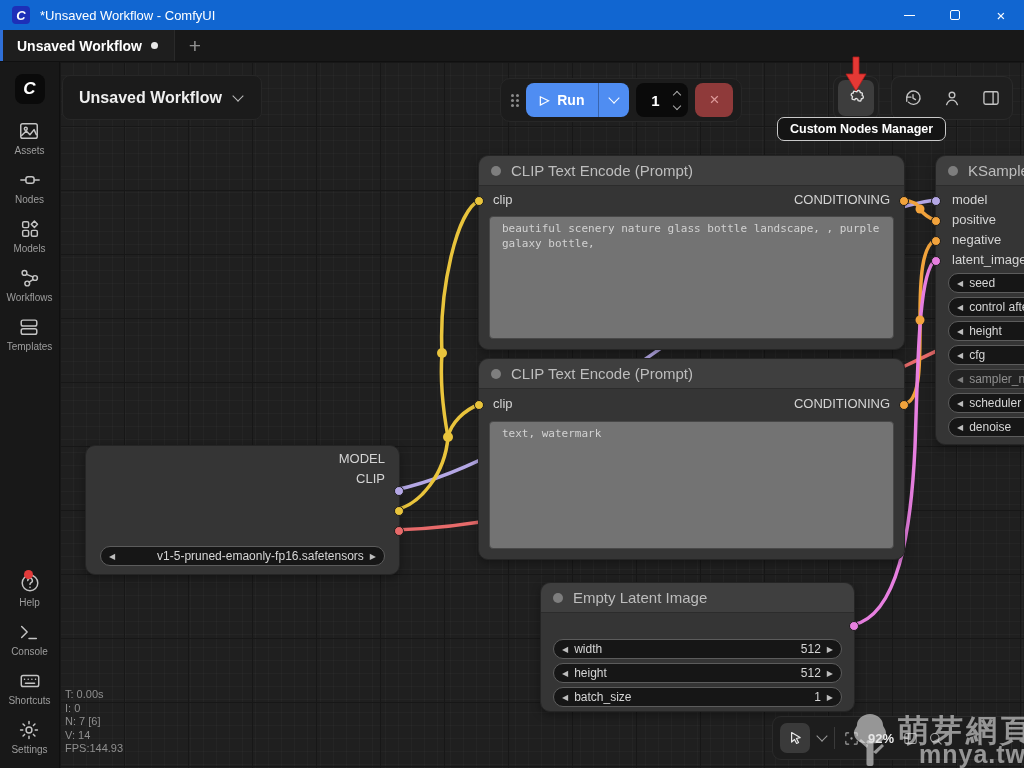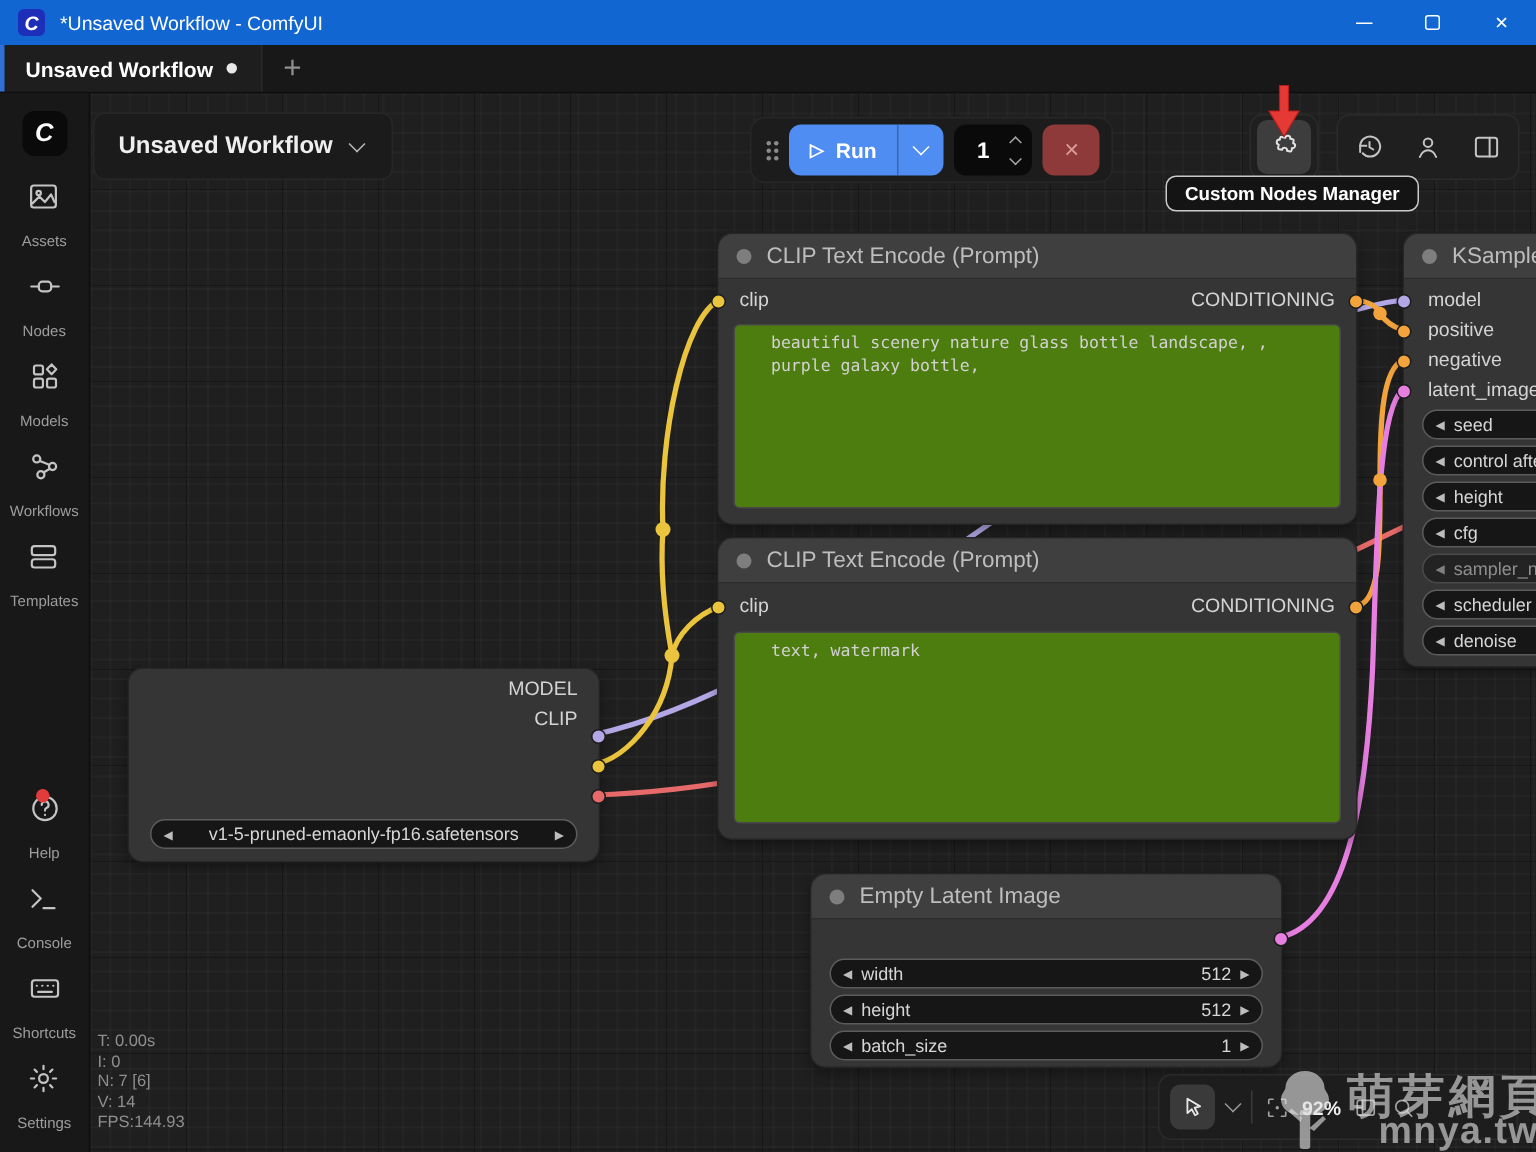--- a/index.html
+++ b/index.html
@@ -30,21 +30,21 @@
     color:#8f8f8f; font-size:21px; font-weight:300; }
 
   
   .sidebar { position:absolute; left:0; top:62px; width:60px; height:706px;
     background:#181818; border-right:1px solid #101010; display:flex; flex-direction:column; align-items:center; }
   .sb-logo { width:30px; height:30px; margin:12px 0 16px; border-radius:8px; background:#0a0a0a;
     color:#fff; font-weight:bold; font-style:italic; font-size:17px;
     display:flex; align-items:center; justify-content:center; }
   .sb-item { display:flex; flex-direction:column; align-items:center; gap:3px;
     margin-bottom:13px; color:#c4c4c4; position:relative; }
-  .sb-item .lbl { font-size:10px; color:#9d9d9d;margin-top:11px; }
+  .sb-item .lbl { font-size:10px; color:#9d9d9d; }
   .sb-spacer { flex:1; }
   .icon-stroke { stroke:#c4c4c4; fill:none; stroke-width:1.6; stroke-linecap:round; stroke-linejoin:round; }
   .sb-badge { position:absolute; top:-2px; right:8px; width:9px; height:9px; border-radius:50%; background:#e23b3b; }
 
   
   .canvas { position:absolute; left:60px; top:62px; width:964px; height:706px; overflow:hidden;
     background-color:#1f1f1f;
     background-image:
       linear-gradient(#171717 1px, transparent 1px),
       linear-gradient(90deg,#171717 1px, transparent 1px),
@@ -59,28 +59,28 @@
   .node-header { height:30px; background:#3f3f3f; border-radius:10px 10px 0 0;
     display:flex; align-items:center; gap:10px; padding:0 12px;
     color:#bdbdbd; font-size:15px; border-bottom:1px solid #2c2c2c; }
   .hdr-dot { width:10px; height:10px; border-radius:50%; background:#7e7e7e; flex:none; }
   .slot-row { display:flex; justify-content:space-between;
     padding:0 14px; height:20px; color:#d4d4d4; font-size:13px; }
   .slot-out { justify-content:flex-end; }
   .port { position:absolute; width:10px; height:10px; border-radius:50%; border:1px solid #1c1c1c; z-index:3; }
   .c-yellow { background:#e9c43c; } .c-orange { background:#f2a33c; }
   .c-purple { background:#b4a7e5; } .c-red { background:#e76a6a; } .c-pink { background:#e77fe0; }
-  .node-text { position:absolute; left:10px; right:10px; bottom:10px; background:#4d7c0f;
-    border:1px solid #484848; border-radius:4px; padding:5px 24px;
+  .node-text { position:absolute; left:10px; right:10px; bottom:10px; background:#737373;
+    border:1px solid #484848; border-radius:4px; padding:5px 12px;
     font-family:"DejaVu Sans Mono", monospace; font-size:11px; line-height:1.35; color:#d2d2d2; }
   .pill { position:absolute; height:20px; background:#161616; border:1px solid #5c5c5c; border-radius:10px;
     display:flex; align-items:center; padding:0 8px; color:#d6d6d6; font-size:12px; gap:6px; overflow:hidden; }
   .pill .arr { font-size:8px; color:#bdbdbd; flex:none; }
   .pill .val { margin-left:auto; }
-  .pill .center { flex:1; text-align:center; white-space:nowrap; overflow:hidden; }
+  .pill .center { flex:1; text-align:right; white-space:nowrap; overflow:hidden; }
   .pill.dim { opacity:.55; }
 
   
   .wf-menu { position:absolute; left:2px; top:13px; width:200px; height:45px; background:#1b1b1b;
     border:1px solid #272727; border-radius:8px; display:flex; align-items:center; gap:12px;
     padding:0 16px; color:#efefef; font-size:16px; font-weight:bold; z-index:4; }
   .chev { width:8px; height:8px; border-right:1.8px solid #bbb; border-bottom:1.8px solid #bbb;
     transform:rotate(45deg); margin-top:-4px; }
   .runbar { position:absolute; left:440px; top:16px; height:44px; background:#1c1c1c;
     border:1px solid #272727; border-radius:10px; display:flex; align-items:center; gap:7px;

